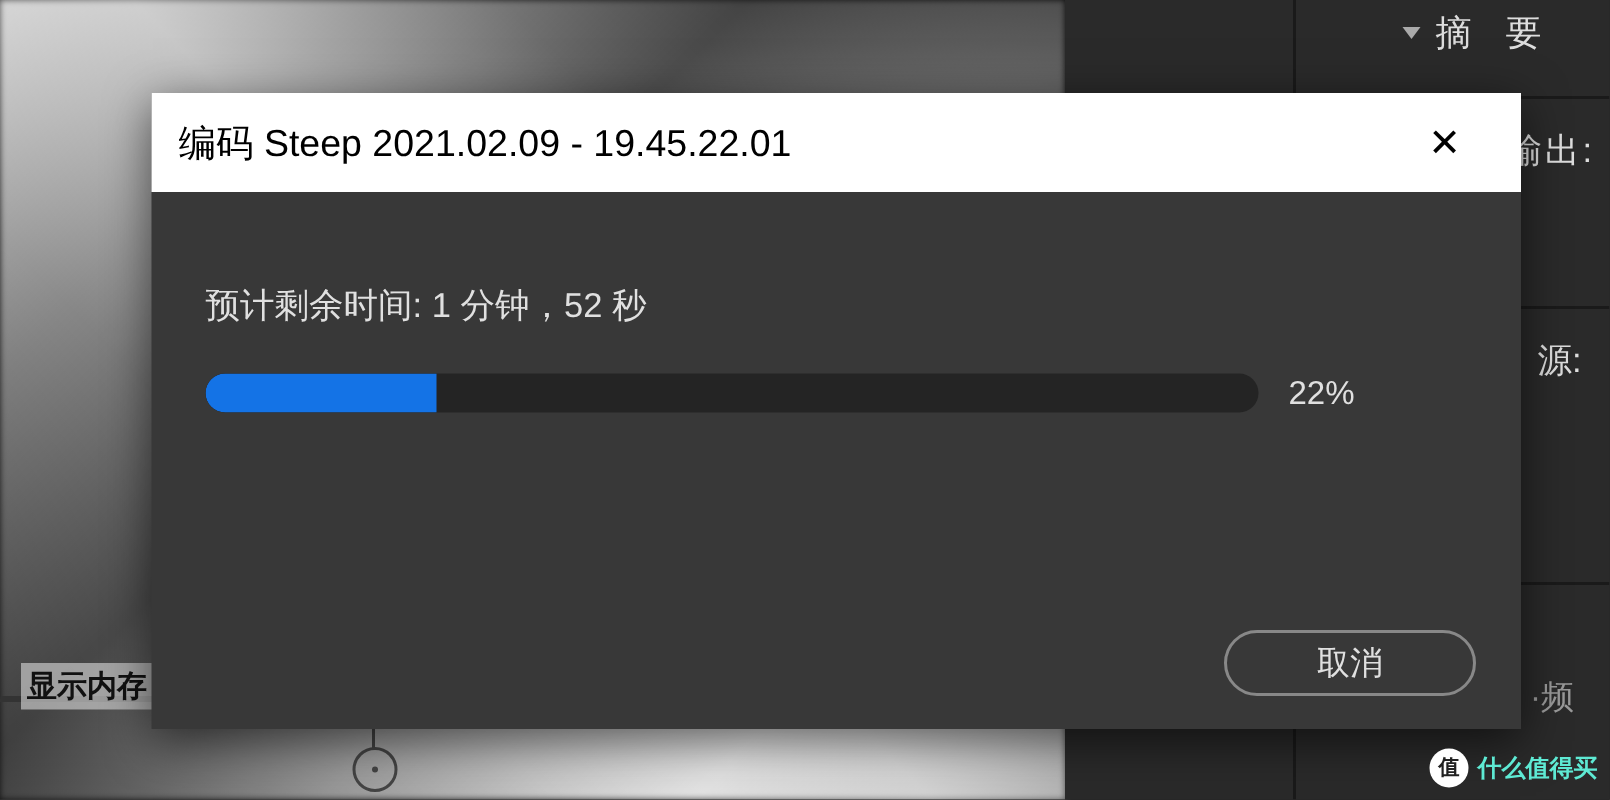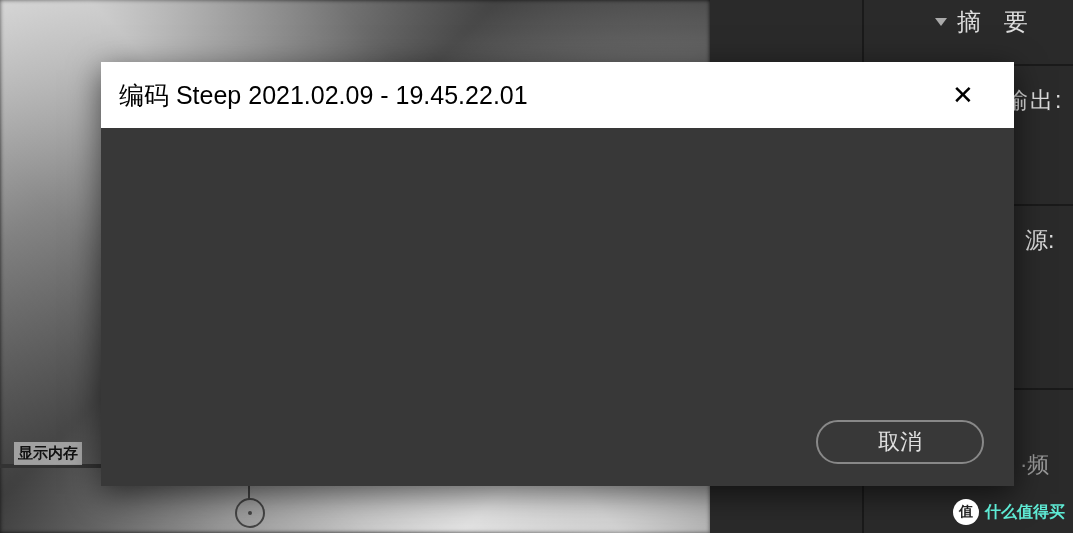--- a/index.html
+++ b/index.html
@@ -35,21 +35,21 @@
       height: 533px;
       background: 
         linear-gradient(45deg, rgba(0,0,0,0.3) 0%, transparent 30%, rgba(255,255,255,0.4) 50%, transparent 70%, rgba(0,0,0,0.5) 100%);
     }
     
     .display-memory {
       position: absolute;
       left: 14px;
       top: 442px;
       color: #111;
-      font-size: 15px;
+      font-size: 20px;
       font-weight: bold;
       background: rgba(200,200,200,0.7);
       padding: 2px 4px;
     }
     
     .bottom-bar {
       position: absolute;
       left: 0;
       top: 464px;
       width: 710px;
@@ -321,20 +321,32 @@
 
 <div class="output-label">输出:</div>
 <div class="source-label">源:</div>
 <div class="video-label">·频</div>
 
 <div class="dialog">
   <div class="dialog-titlebar">
     <span class="dialog-title">编码 Steep 2021.02.09 - 19.45.22.01</span>
     <span class="close-btn">✕</span>
   </div>
+  <div class="dialog-body">
+    <div class="time-remaining">
+      <span>预计剩余时间:</span>
+      <span>1 分钟，52 秒</span>
+    </div>
+    <div class="progress-row">
+      <div class="progress-bar">
+        <div class="progress-fill" style="width:22%"></div>
+      </div>
+      <span class="progress-percent">22%</span>
+    </div>
+  </div>
   <button class="cancel-btn">
     <span>取消</span>
   </button>
 </div>
 
 <div class="watermark">
   <div class="watermark-circle">值</div>
   <span class="watermark-text">什么值得买</span>
 </div>
 

